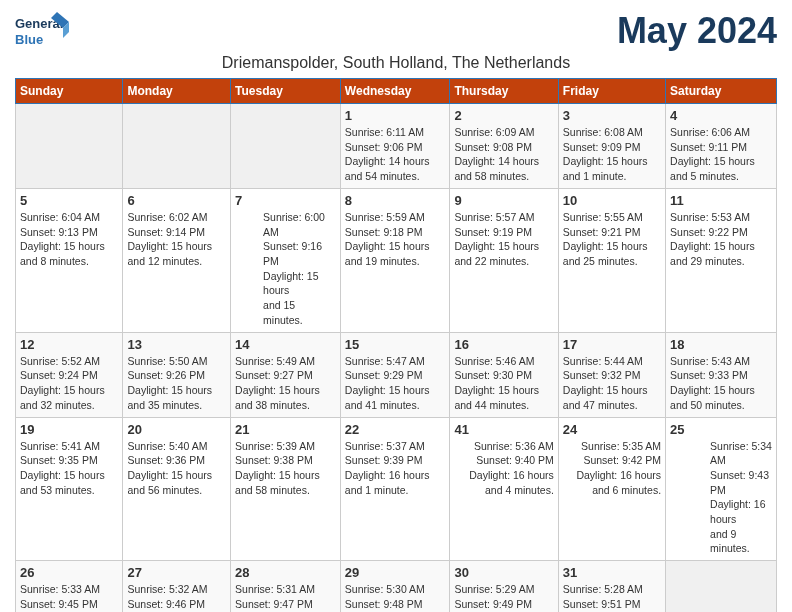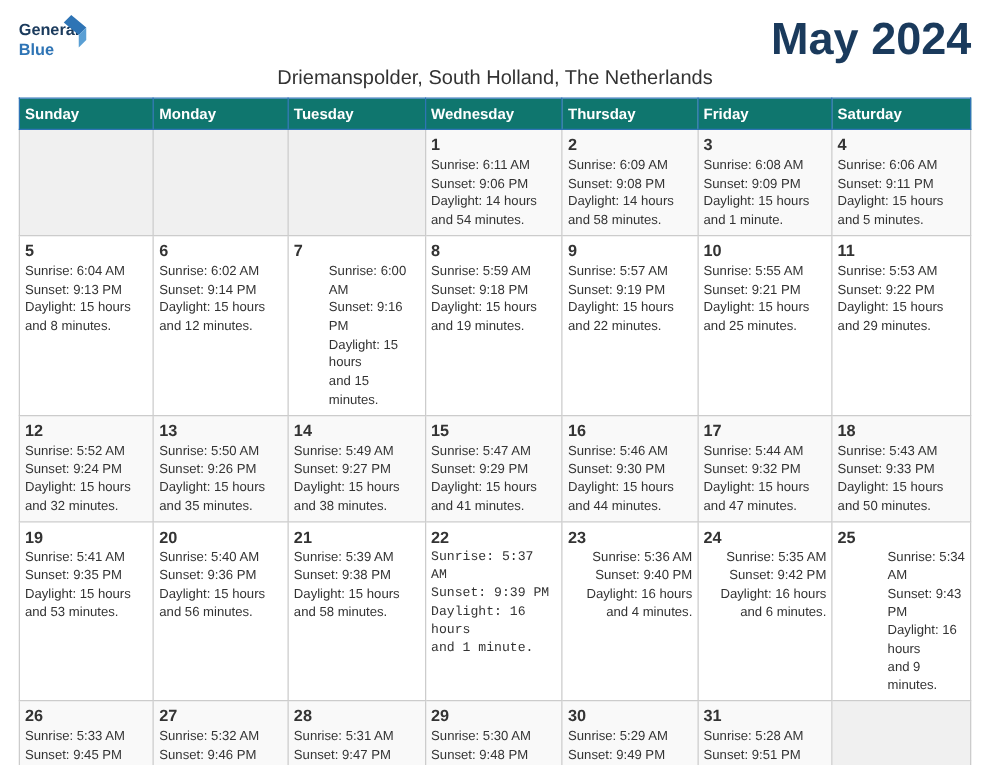--- a/index.html
+++ b/index.html
@@ -35,21 +35,21 @@
       display: flex;
       justify-content: space-between;
       align-items: flex-start;
     }
     table {
       width: 100%;
       border-collapse: collapse;
       font-size: 11px;
     }
     thead tr {
-      background-color: #0f766e;
+      background-color: #c2410c;
       color: white;
     }
     thead th {
       padding: 5px 4px;
       text-align: left;
       font-size: 12px;
       font-weight: bold;
       border: 1px solid #2e74b5;
     }
     tbody tr {
@@ -268,27 +268,27 @@
         </td>
         <td>
           <div class="day-num">21</div>
           <div class="day-info" style="white-space: pre-line;">Sunrise: 5:39 AM
 Sunset: 9:38 PM
 Daylight: 15 hours
 and 58 minutes.</div>
         </td>
         <td>
           <div class="day-num">22</div>
-          <div class="day-info" style="white-space: pre-line; font-family: Liberation Mono, monospace;">Sunrise: 5:37 AM
+          <div class="day-info" style="white-space: pre-line;">Sunrise: 5:37 AM
 Sunset: 9:39 PM
 Daylight: 16 hours
 and 1 minute.</div>
         </td>
         <td>
-          <div class="day-num">23</div>
+          <div class="day-num">41</div>
           <div class="day-info" style="white-space: pre-line; text-align: right;">Sunrise: 5:36 AM
 Sunset: 9:40 PM
 Daylight: 16 hours
 and 4 minutes.</div>
         </td>
         <td>
           <div class="day-num">24</div>
           <div class="day-info" style="white-space: pre-line; text-align: right;">Sunrise: 5:35 AM
 Sunset: 9:42 PM
 Daylight: 16 hours

